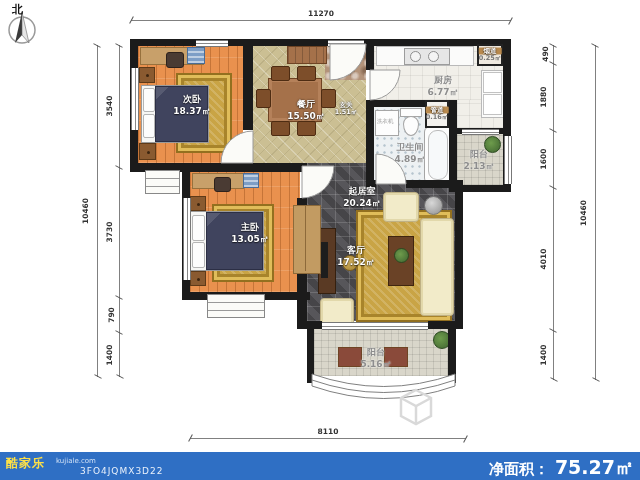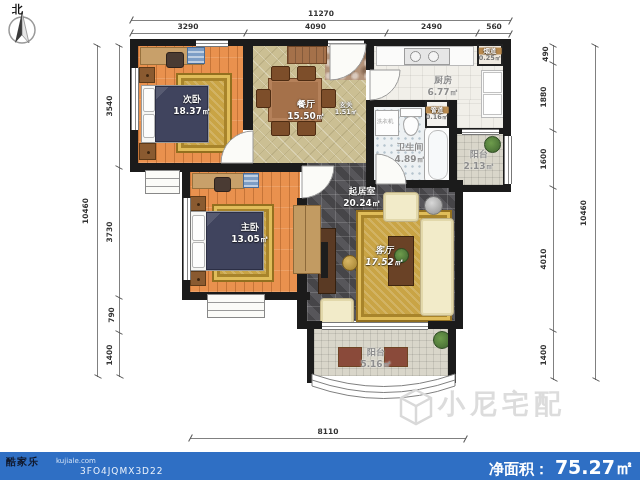--- a/index.html
+++ b/index.html
@@ -54,21 +54,21 @@
   .dimcol{position:absolute;display:flex;flex-direction:column;width:12px;z-index:30;}
   .vseg{position:relative;border-right:1px solid #808080;}
   .vseg span{position:absolute;right:-3px;top:50%;transform:translate(-2px,-50%) rotate(-90deg);font-size:7.5px;font-weight:bold;color:#333;white-space:nowrap;}
   .vseg::before{content:"";position:absolute;right:-4px;top:0;width:8px;height:1px;background:#555;transform:rotate(28deg);}
   .dimcol::after{content:"";position:absolute;right:-4px;bottom:0;width:8px;height:1px;background:#555;transform:rotate(28deg);}
   
   .north{position:absolute;left:12px;top:2px;font-size:11px;font-weight:bold;color:#111;z-index:45;}
   .wm{position:absolute;left:398px;top:386px;display:flex;align-items:center;z-index:3;}
   .wm-text{font-size:27px;font-weight:bold;color:rgba(185,185,185,.5);letter-spacing:5px;margin-left:6px;}
   .footer{position:absolute;left:0;bottom:0;width:640px;height:28px;background:#2f6fc4;z-index:60;}
-  .brand{position:absolute;left:6px;top:3px;color:#0f172a;font-weight:bold;font-size:10px;letter-spacing:1px;}
+  .brand{position:absolute;left:6px;top:3px;color:#fde047;font-weight:bold;font-size:12px;letter-spacing:1px;}
   .brand-domain{position:absolute;left:56px;top:5px;color:#cfe0f5;font-size:7px;}
   .plan-id{position:absolute;left:80px;top:14px;color:#e8f0fb;font-size:9px;letter-spacing:1px;}
   .netarea{position:absolute;right:6px;top:3px;color:#fff;display:flex;align-items:baseline;}
   .netarea .lab{font-size:15px;font-weight:bold;margin-right:6px;}
   .netarea .val{font-size:19px;font-weight:bold;}
   svg.overlay{position:absolute;left:0;top:0;z-index:25;pointer-events:none;}
 </style>
 </head>
 <body>
 
@@ -244,38 +244,32 @@
       <span>2.13㎡</span>
     </div>
   <div class="rlabel" style="left:362px;top:198px;">
       <span>起居室</span>
       <span>20.24㎡</span>
     </div>
   <div class="rlabel" style="left:250px;top:234px;">
       <span>主卧</span>
       <span>13.05㎡</span>
     </div>
-  <div class="rlabel" style="left:384px;top:257px;font-style:italic;">
+  <div class="rlabel" style="left:356px;top:257px;">
       <span>客厅</span>
       <span>17.52㎡</span>
     </div>
   <div class="rlabel grey" style="left:376px;top:359px;">
       <span>阳台</span>
       <span>5.16㎡</span>
     </div>
 
   <div class="dimrow" style="left:131px;top:9px;width:380px;">
     <div class="hseg" style="width:380px;text-align:center;">11270</div>
   </div>
-  <div class="dimrow" style="left:131px;top:22px;width:380px;">
-    <div class="hseg" style="width:114px;">3290</div>
-    <div class="hseg" style="width:141px;">4090</div>
-    <div class="hseg" style="width:91px;">2490</div>
-    <div class="hseg" style="width:34px;">560</div>
-  </div>
 
   <div class="dimcol" style="left:86px;top:45px;height:332px;">
     <div class="vseg" style="height:332px;">
         <span>10460</span>
       </div>
   </div>
   <div class="dimcol" style="left:108px;top:45px;height:332px;">
     <div class="vseg" style="height:122px;">
         <span>3540</span>
       </div>
@@ -310,23 +304,20 @@
   <div class="dimcol" style="left:584px;top:45px;height:335px;">
     <div class="vseg" style="height:335px;">
         <span>10460</span>
       </div>
   </div>
 
   <div class="dimrow" style="left:190px;top:427px;width:276px;justify-content:flex-end;">
     <div class="hseg" style="width:276px;">8110</div>
   </div>
 
-  <div class="wm">
-    <span class="wm-text" style="margin-left:40px;">小尼宅配</span>
-  </div>
 
   <div class="footer">
     <span class="brand">酷家乐</span>
     <span class="brand-domain">kujiale.com</span>
     <span class="plan-id">3FO4JQMX3D22</span>
     <span class="netarea">
       <span class="lab">净面积：</span>
       <span class="val">75.27㎡</span>
     </span>
   </div>

